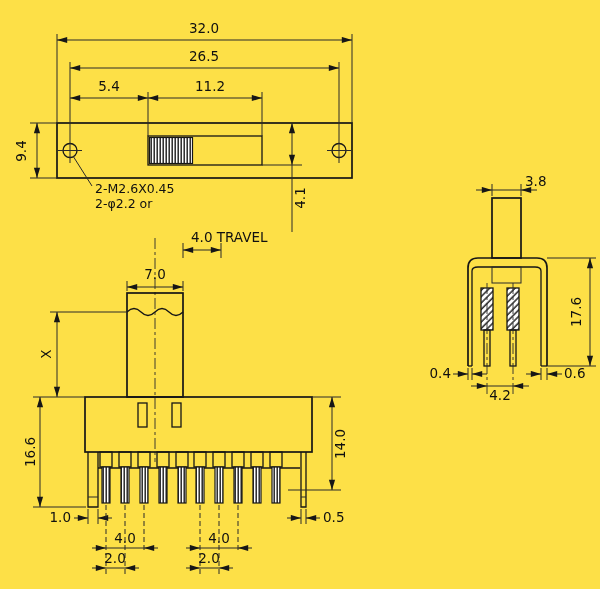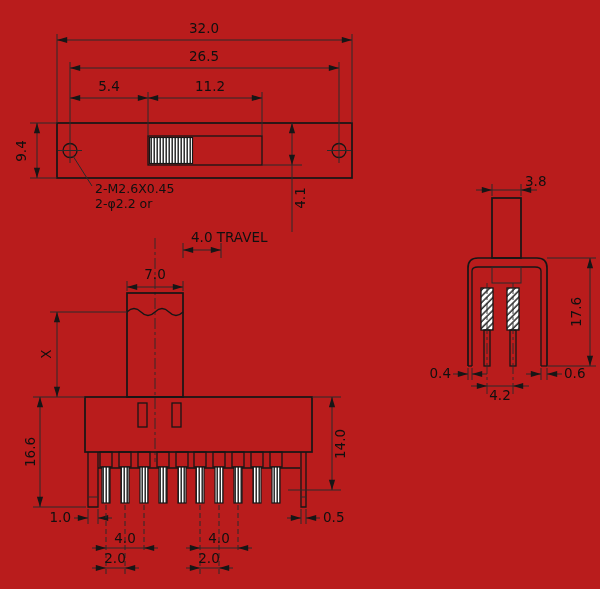--- a/index.html
+++ b/index.html
@@ -1,16 +1,16 @@
 <!DOCTYPE html>
 <html><head>
 <meta charset="utf-8">
 <style>
   html,body{margin:0;padding:0;background:#fff;}
-  .page{position:relative;width:600px;height:589px;background:#b91c1c;overflow:hidden;}
+  .page{position:relative;width:600px;height:589px;background:#fde047;overflow:hidden;}
   svg{display:block;}
   .obj{fill:none;stroke:#161616;stroke-width:1.7;stroke-linejoin:miter;}
   .obj2{fill:none;stroke:#161616;stroke-width:1.3;}
   .dl{fill:none;stroke:#2a2a2a;stroke-width:1;}
   .dash{stroke-dasharray:5 3;}
   .cl{fill:none;stroke:#2a2a2a;stroke-width:0.9;stroke-dasharray:11 3 3 3;}
   .t{font-family:"DejaVu Sans","Liberation Sans",sans-serif;font-size:13.5px;fill:#101010;}
   .t.small{font-size:12.5px;}
   .mid{text-anchor:middle;}
   .end{text-anchor:end;}

